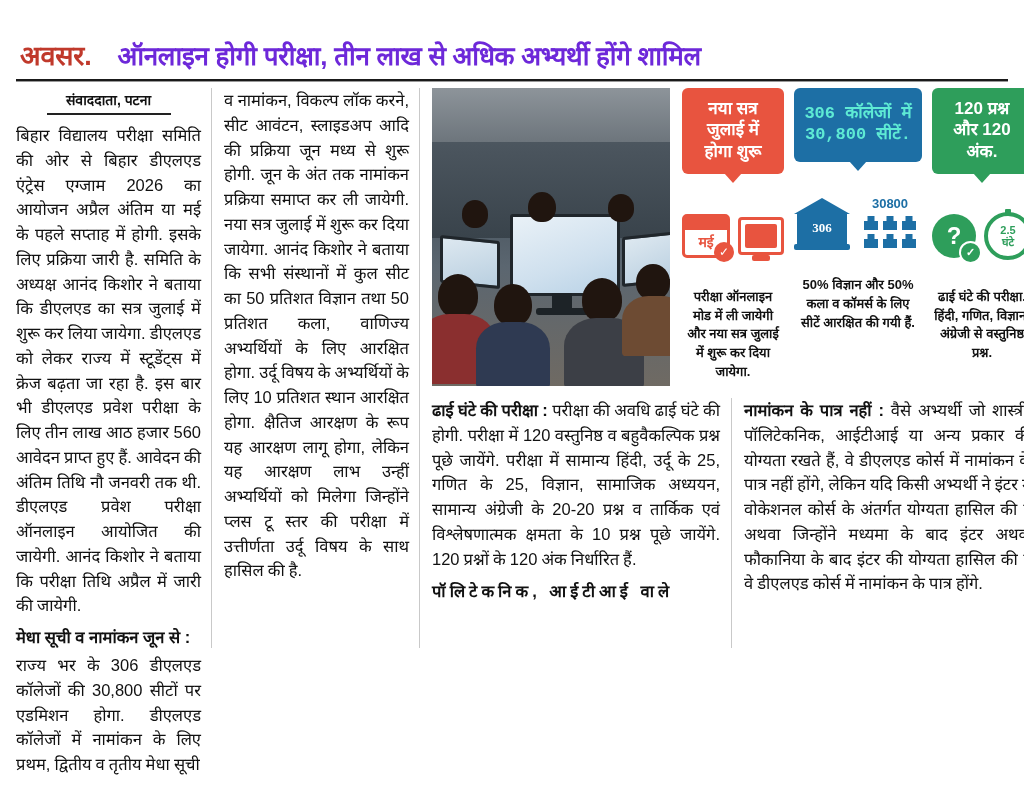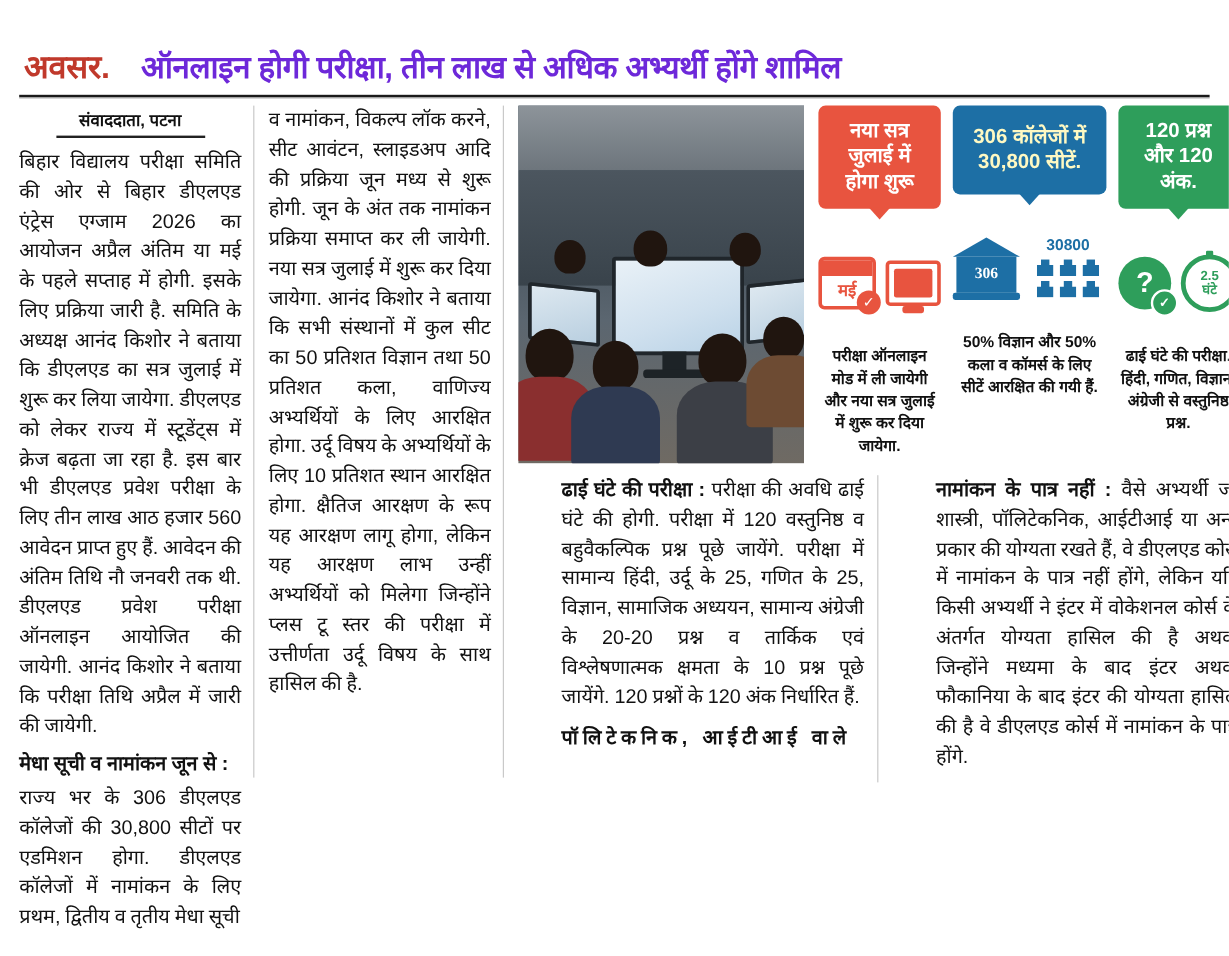--- a/index.html
+++ b/index.html
@@ -326,21 +326,20 @@
   
   .lower-right {
     display: flex;
     gap: 12px;
     margin-top: 10px;
     flex: 1 1 auto;
   }
   .lr-col {
     flex: 1 1 0;
     box-sizing: border-box;
-    margin-left: 36px;
   }
   .lr-col.first { border-right: 1px solid #c9c9c9; padding-right: 11px; }
   .inline-head {
     font-weight: bold;
   }
   .bold-tail {
     font-weight: bold;
     font-size: 16.5px;
     letter-spacing: 4px;
   }
@@ -417,21 +416,21 @@
               </div>
               <div class="mon-icon">
                 <div class="scr"></div>
               </div>
             </div>
             <div class="card-body">परीक्षा ऑनलाइन मोड में ली जायेगी और नया सत्र जुलाई में शुरू कर दिया जायेगा.</div>
           </div>
 
           <div class="card">
             <div class="card-head" style="background:#1d6fa5;color:#1d6fa5;">
-              <span style="color:#fef9c3;">306 कॉलेजों में 30,800 सीटें.</span>
+              <span style="color:#5eead4;font-family:Liberation Mono, monospace;">306 कॉलेजों में 30,800 सीटें.</span>
             </div>
             <div class="card-icons">
               <div class="bldg">
                 <div class="roof"></div>
                 <div class="base"></div>
                 <div class="num">306</div>
                 <div class="plinth"></div>
               </div>
               <div class="seats">
                 <div class="num">30800</div>

